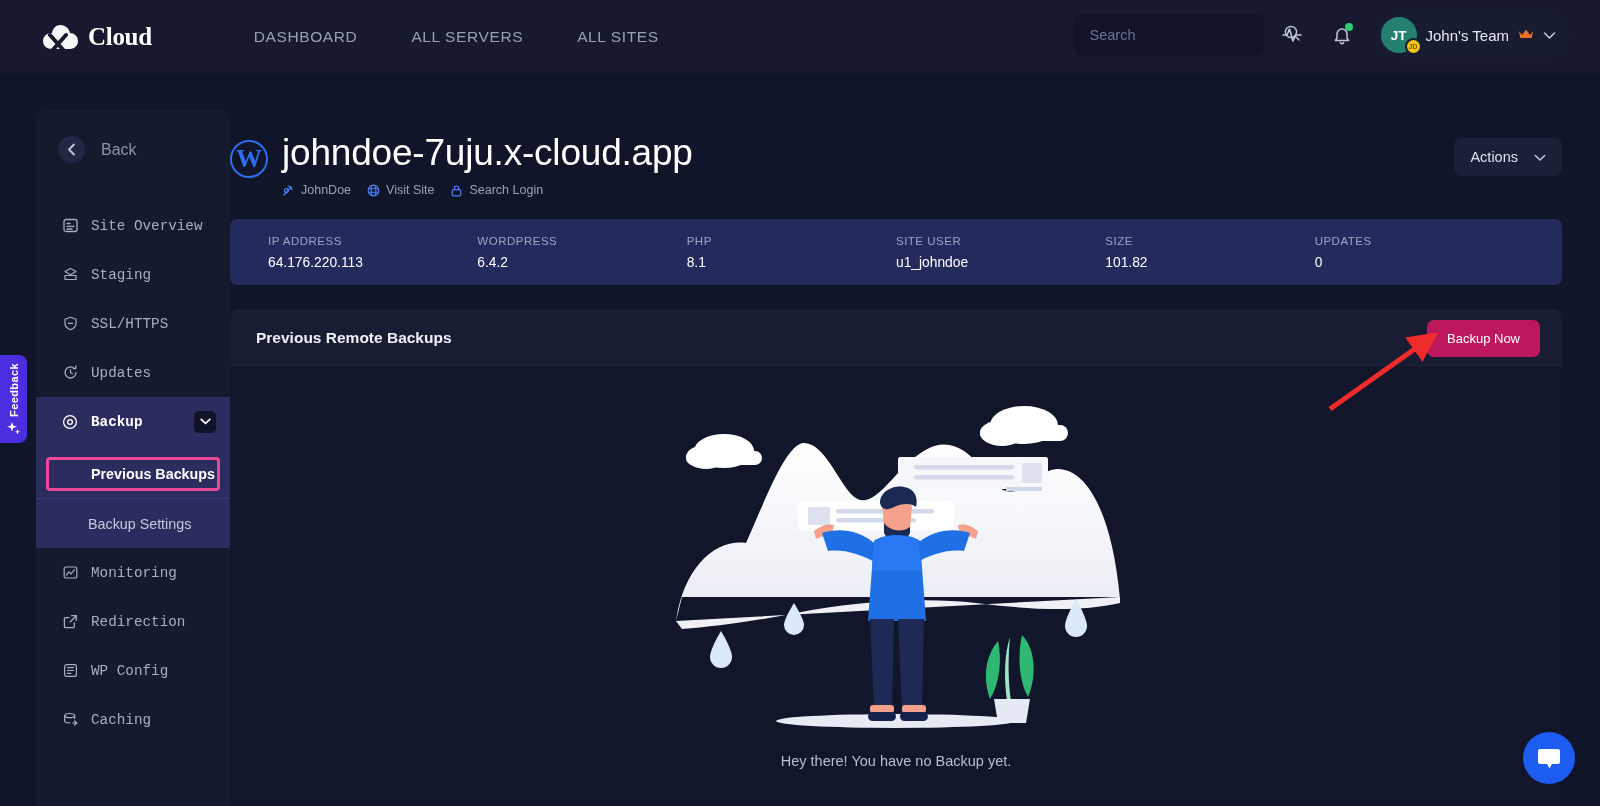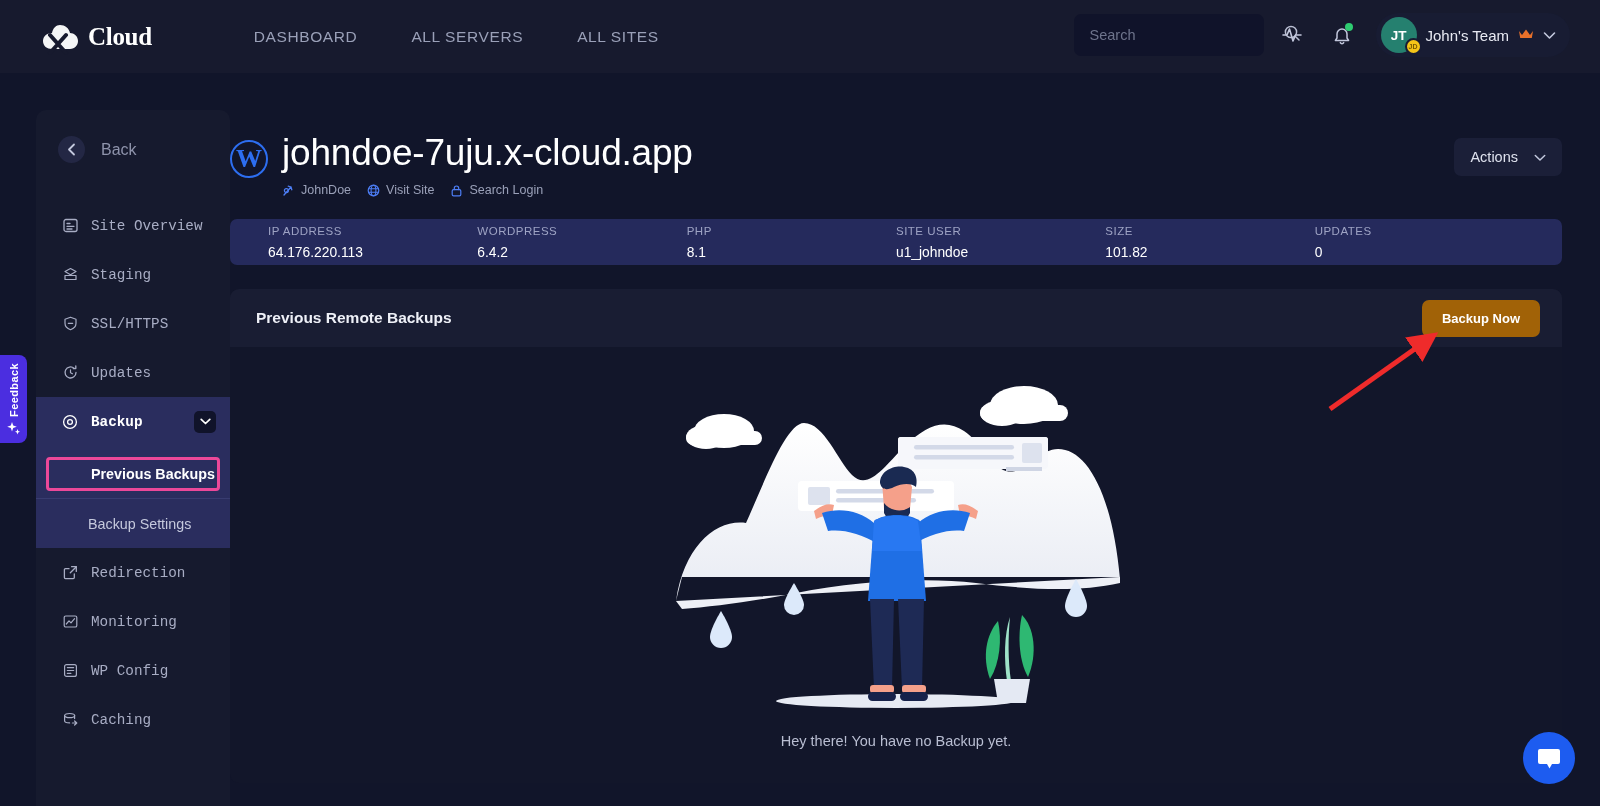--- a/index.html
+++ b/index.html
@@ -130,35 +130,35 @@
   .actions-btn {
     position: absolute; right: 0; top: 28px;
     background: #1b1f38; border-radius: 7px; height: 38px;
     display: flex; align-items: center; gap: 16px; padding: 0 16px;
     color: #dfe2ee; font-size: 14.5px; cursor: pointer;
   }
 
   
   .infobar {
     margin-top: 22px; background: #252a5c; border-radius: 7px;
-    height: 46px; display: flex; align-items: center; padding: 0 38px;
+    height: 66px; display: flex; align-items: center; padding: 0 38px;
   }
   .info-cell { flex: 1; }
   .info-label { color: #9ea3c4; font-size: 11.5px; letter-spacing: 0.5px; }
   .info-value { color: #ffffff; font-size: 13.8px; margin-top: 8px; }
 
   
   .card { margin-top: 24px; background: #12162a; border-radius: 9px; overflow: hidden; }
   .card-head {
     height: 58px; background: #191d33; display: flex; align-items: center;
     padding: 0 22px 0 26px; justify-content: space-between; position: relative;
   }
   .card-title { color: #eef0f7; font-size: 15.5px; font-weight: bold; }
   .backup-btn {
-    background: #a16207; color: #ffffff; font-size: 13px; font-weight: bold;
+    background: #be185d; color: #ffffff; font-size: 13px; font-weight: normal;
     border: none; border-radius: 7px; padding: 11px 20px; cursor: pointer;
     font-family: "Liberation Sans", sans-serif;
   }
   .card-body {
     height: 436px; display: flex; flex-direction: column;
     align-items: center; justify-content: flex-start; padding-top: 24px;
   }
   .empty-text { color: #b9bed2; font-size: 14.5px; margin-top: 22px; }
 
   
@@ -320,36 +320,36 @@
       <div style="height:7px"></div>
       <div class="subnav-sep"></div>
       <div class="subnav-item">
         <span>Backup Settings</span>
       </div>
     </div>
 
     <div class="nav-item">
       <span class="nv-ic">
         <svg width="15" height="15" viewBox="0 0 15 15" fill="none">
+            <rect x="1.2" y="2" width="12.6" height="11" rx="1.6" stroke="#a8adc4" stroke-width="1.2"></rect>
+            <path d="M3.3 10 L6 6.8 L8 8.8 L11.6 4.6" stroke="#a8adc4" stroke-width="1.2" stroke-linecap="round" stroke-linejoin="round"></path>
+          </svg>
+      </span>
+      <span>Monitoring</span>
+    </div>
+
+    <div class="nav-item">
+      <span class="nv-ic">
+        <svg width="15" height="15" viewBox="0 0 15 15" fill="none">
             <path d="M8.6 1.7h4.7v4.7" stroke="#a8adc4" stroke-width="1.3" stroke-linecap="round" stroke-linejoin="round"></path>
             <path d="M13.3 1.7 L7.3 7.7" stroke="#a8adc4" stroke-width="1.3" stroke-linecap="round"></path>
             <path d="M11.3 9v3.6a1 1 0 0 1-1 1H2.4a1 1 0 0 1-1-1V4.7a1 1 0 0 1 1-1H6" stroke="#a8adc4" stroke-width="1.3" stroke-linecap="round" stroke-linejoin="round"></path>
           </svg>
       </span>
       <span>Redirection</span>
-    </div>
-
-    <div class="nav-item">
-      <span class="nv-ic">
-        <svg width="15" height="15" viewBox="0 0 15 15" fill="none">
-            <rect x="1.2" y="2" width="12.6" height="11" rx="1.6" stroke="#a8adc4" stroke-width="1.2"></rect>
-            <path d="M3.3 10 L6 6.8 L8 8.8 L11.6 4.6" stroke="#a8adc4" stroke-width="1.2" stroke-linecap="round" stroke-linejoin="round"></path>
-          </svg>
-      </span>
-      <span>Monitoring</span>
     </div>
 
 
     <div class="nav-item">
       <span class="nv-ic">
         <svg width="15" height="15" viewBox="0 0 15 15" fill="none">
             <rect x="1.6" y="1.6" width="11.8" height="11.8" rx="2" stroke="#a8adc4" stroke-width="1.2"></rect>
             <path d="M4.3 4.6h6.4M4.3 7.5h6.4M4.3 10.4h3.6" stroke="#a8adc4" stroke-width="1.1" stroke-linecap="round"></path>
           </svg>
       </span>

